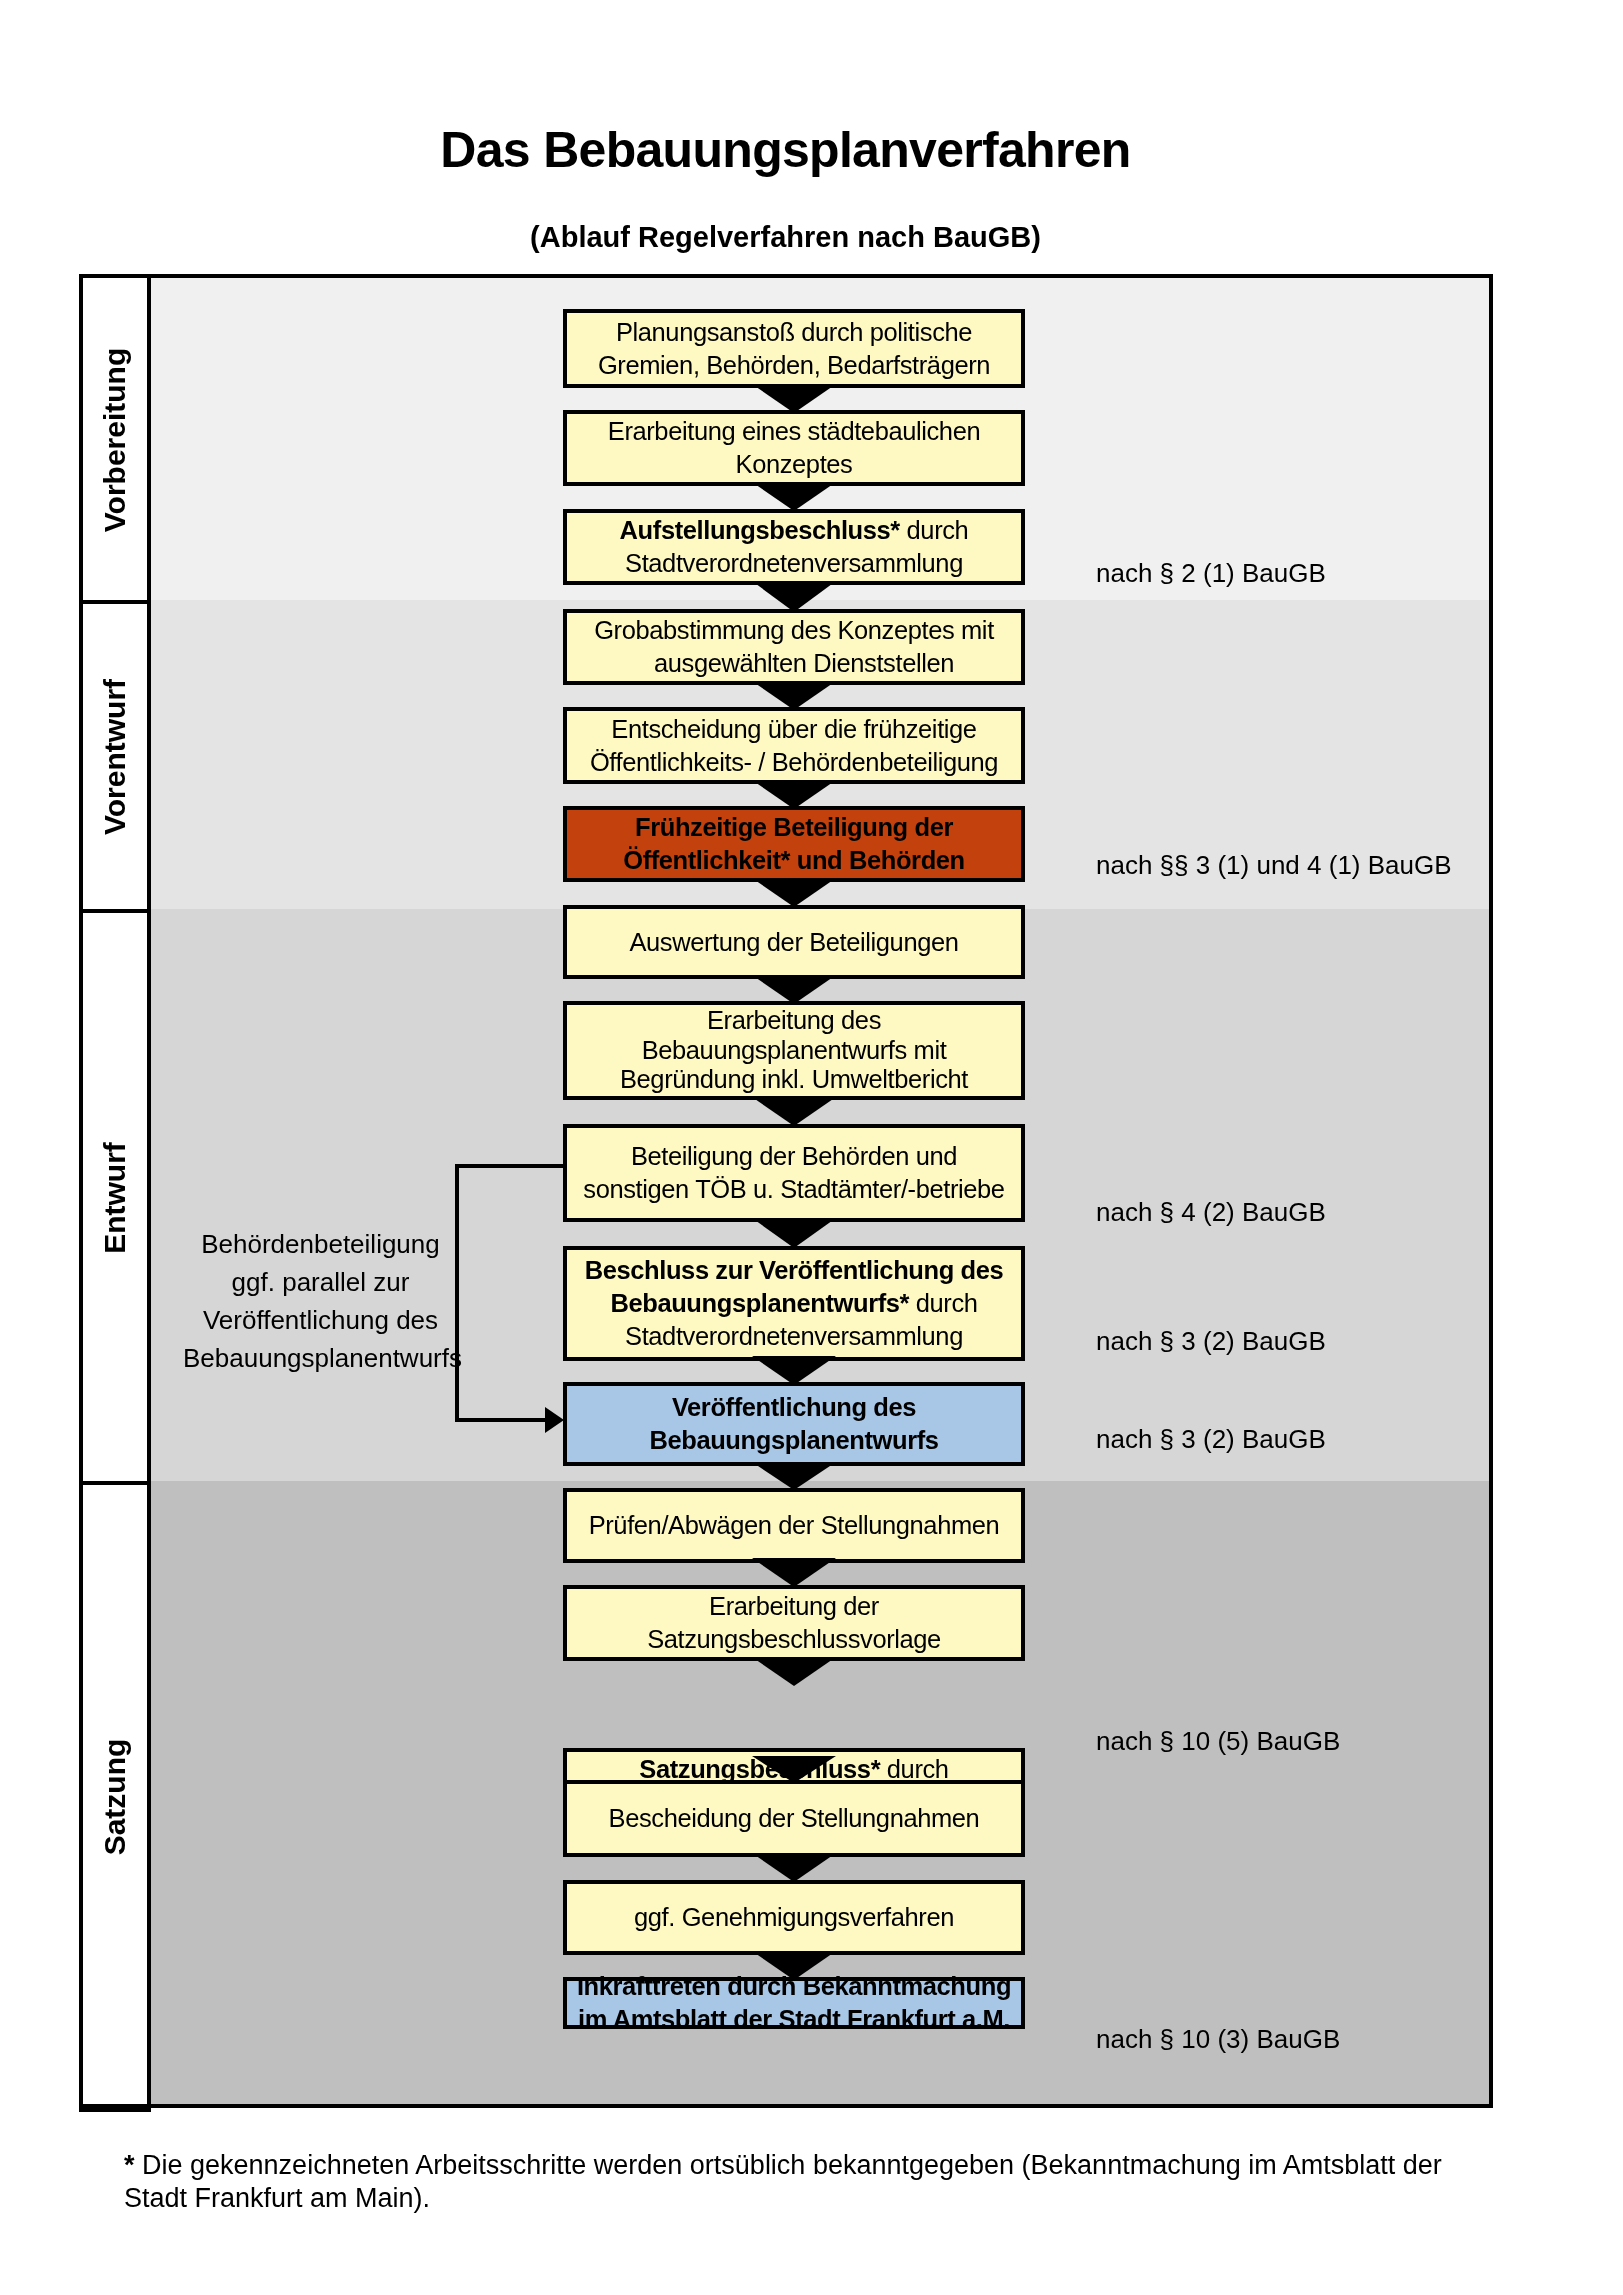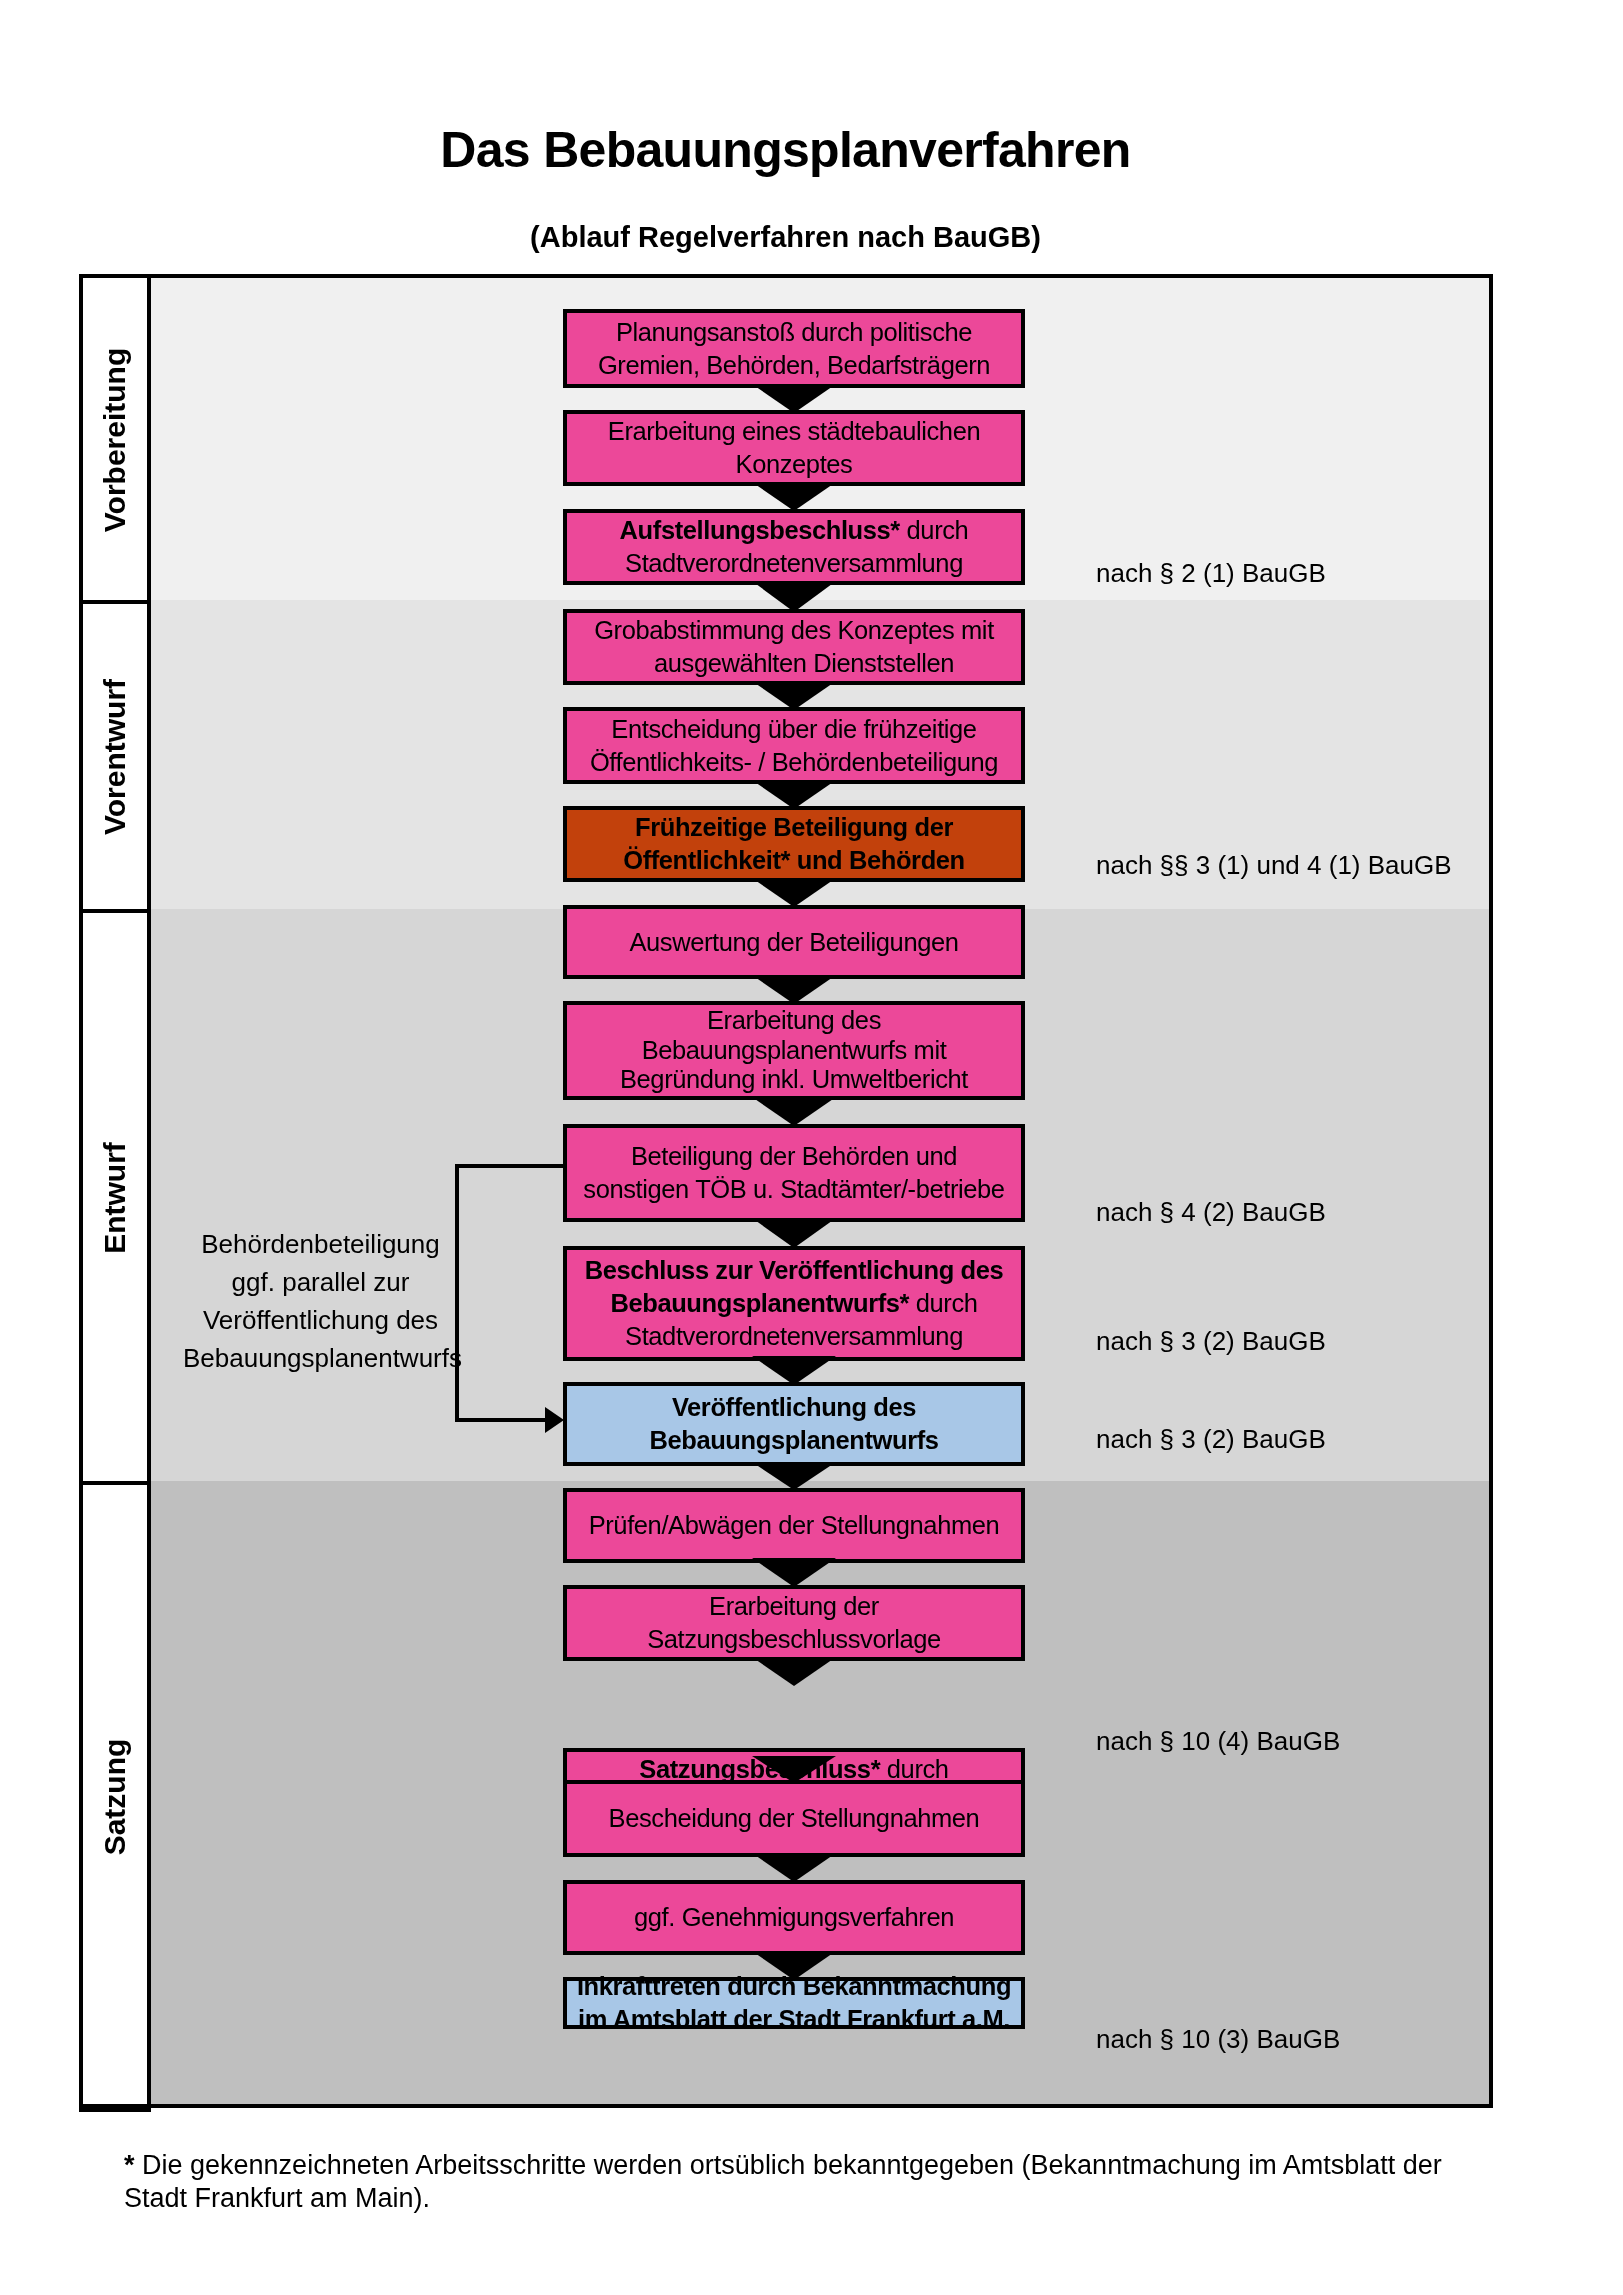--- a/index.html
+++ b/index.html
@@ -8,21 +8,21 @@
         font-family:"Liberation Sans", sans-serif;color:#000;overflow:hidden;}
   .abs{position:absolute;}
   #title{left:0;top:121px;width:1571px;text-align:center;font-size:50px;font-weight:bold;letter-spacing:-0.7px;}
   #subtitle{left:0;top:221px;width:1571px;text-align:center;font-size:29px;font-weight:bold;}
   .phasebg{left:151px;width:1342px;z-index:1;}
   .phasecell{left:79px;width:72px;background:#ffffff;border:4.6px solid #000;box-sizing:border-box;z-index:3;}
   .phaselabel{position:absolute;left:50%;top:50%;transform:translate(-50%,-50%) rotate(-90deg);
               white-space:nowrap;font-size:30px;font-weight:bold;}
   #frame{left:79px;top:274px;width:1414px;height:1834px;border:4.6px solid #000;
          box-sizing:border-box;z-index:4;pointer-events:none;background:transparent;}
-  .box{left:563px;width:462px;background:#ec4899;border:4.6px solid #000;box-sizing:border-box;
+  .box{left:563px;width:462px;background:#fef9c3;border:4.6px solid #000;box-sizing:border-box;
        display:flex;flex-direction:column;justify-content:center;align-items:center;
        text-align:center;font-size:25.5px;letter-spacing:-0.4px;z-index:5;}
   .box .bl{white-space:nowrap;}
   .box.hl{font-weight:bold;}
   .arrow{width:0;height:0;border-left:42px solid transparent;border-right:42px solid transparent;
          border-top-style:solid;border-top-color:#000;z-index:6;left:752px;}
   .ref{left:1096px;font-size:26px;white-space:nowrap;z-index:6;}
   #side-note{left:183px;top:1225px;width:275px;text-align:center;font-size:26px;line-height:38px;z-index:6;}
   #side-note span{display:block;white-space:nowrap;}
   .cline{background:#000;z-index:5;}
@@ -137,21 +137,21 @@
       <div class="abs arrow" style="top: 1951px; border-top-width: 29px;"></div>
       <div class="abs box hl" style="top: 1977px; height: 52px; background: rgb(168, 199, 231);">
         <div class="bl" style="line-height: 33px;"><b>Inkrafttreten</b> durch Bekanntmachung</div>
         <div class="bl" style="line-height: 33px;">im Amtsblatt der Stadt Frankfurt a.M.</div>
       </div>
       <div class="abs ref" style="top: 558px;">nach § 2 (1) BauGB</div>
       <div class="abs ref" style="top: 850px;">nach §§ 3 (1) und 4 (1) BauGB</div>
       <div class="abs ref" style="top: 1197px;">nach § 4 (2) BauGB</div>
       <div class="abs ref" style="top: 1326px;">nach § 3 (2) BauGB</div>
       <div class="abs ref" style="top: 1424px;">nach § 3 (2) BauGB</div>
-      <div class="abs ref" style="top: 1726px;">nach § 10 (4) BauGB</div>
+      <div class="abs ref" style="top: 1726px;">nach § 10 (5) BauGB</div>
       <div class="abs ref" style="top: 2024px;">nach § 10 (3) BauGB</div>
     </div>
 
   <div class="abs" id="frame"></div>
 
   <div class="abs cline" id="conn-v"></div>
   <div class="abs cline" id="conn-top"></div>
   <div class="abs cline" id="conn-bot"></div>
   <div class="abs" id="conn-arrow"></div>
 

